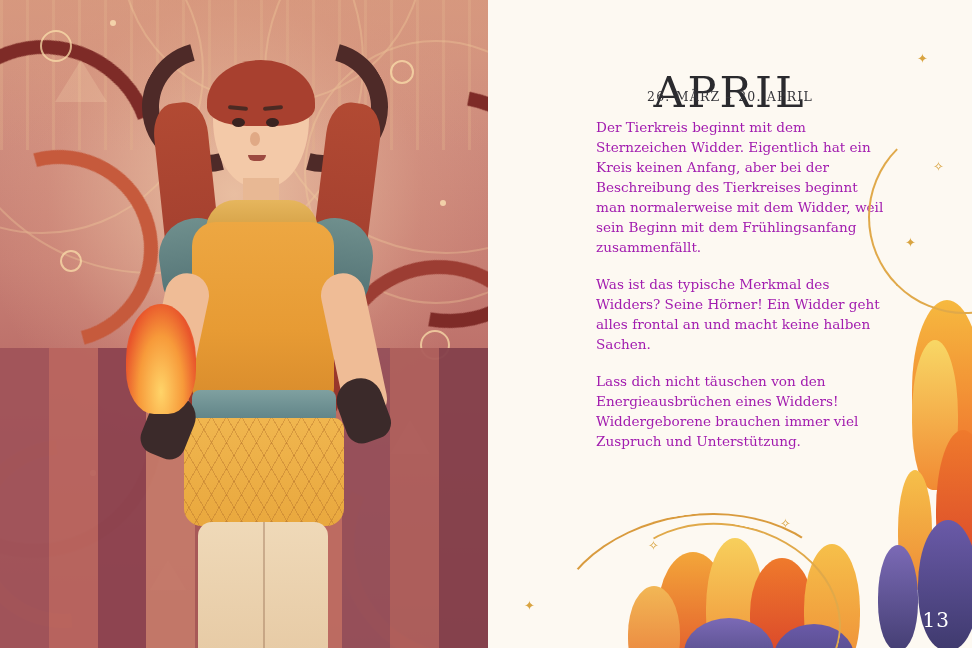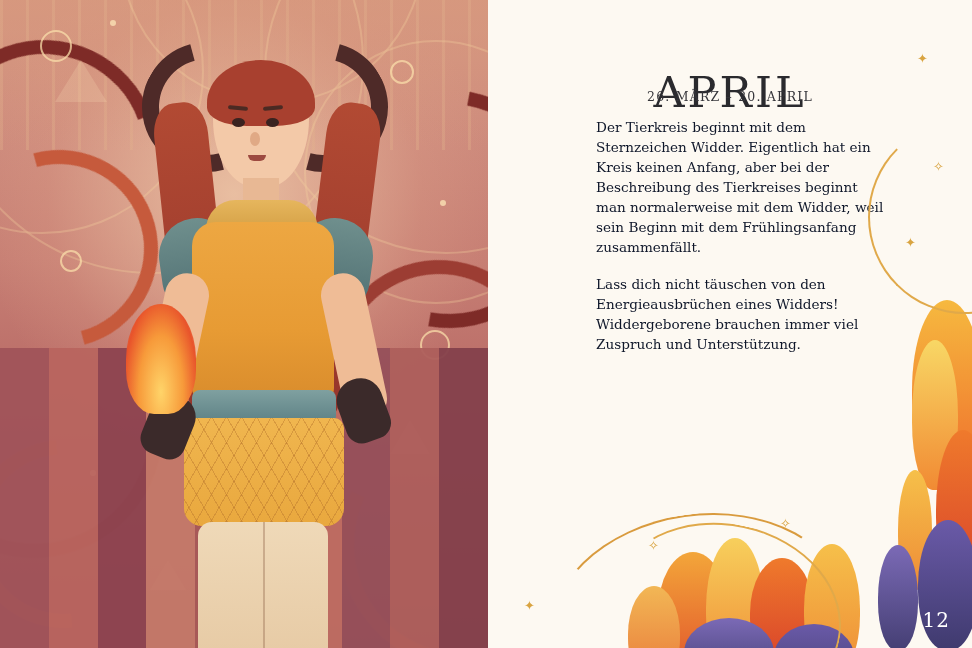--- a/index.html
+++ b/index.html
@@ -222,21 +222,21 @@
     color: #35353a;
   }
   .body-copy {
     position: absolute;
     left: 108px;
     top: 118px;
     width: 288px;
     font-family: "DejaVu Serif", serif;
     font-size: 13.6px;
     line-height: 1.47;
-    color: #0f172a;
+    color: #a21caf;
   }
   .body-copy p { margin: 0 0 17px 0; }
   .page-number {
     position: absolute;
     right: 22px;
     bottom: 16px;
     font-family: "DejaVu Serif", serif;
     font-size: 20px;
     color: #ffffff;
     letter-spacing: 1px;
@@ -354,20 +354,21 @@
 
   <div class="gutter"></div>
 
   <div class="page-right">
 
     <h1 class="title">APRIL</h1>
     <div class="dates">26. MÄRZ – 20. APRIL</div>
 
     <div class="body-copy">
       <p>Der Tierkreis beginnt mit dem Sternzeichen Widder. Eigentlich hat ein Kreis keinen Anfang, aber bei der Beschreibung des Tierkreises beginnt man normalerweise mit dem Widder, weil sein Beginn mit dem Frühlingsanfang zusammenfällt.</p>
+      <p>Was ist das typische Merkmal des Widders? Seine Hörner! Ein Widder geht alles frontal an und macht keine halben Sachen.</p>
       <p>Lass dich nicht täuschen von den Energieausbrüchen eines Widders! Widdergeborene brauchen immer viel Zuspruch und Unterstützung.</p>
     </div>
 
     <div>
       <div class="flame-deco" style="right:-10px; top:300px; width:70px; height:180px; background:linear-gradient(180deg,#f6b93f,#ef6d2c);"></div>
       <div class="flame-deco" style="right:14px; top:340px; width:46px; height:150px; background:linear-gradient(180deg,#f8d765,#f18a33);"></div>
       <div class="flame-deco" style="right:-18px; top:430px; width:54px; height:160px; background:linear-gradient(180deg,#ef7a2c,#d8412a);"></div>
       <div class="flame-deco" style="right:40px; top:470px; width:34px; height:120px; background:linear-gradient(180deg,#f6c04a,#ee8b36);"></div>
 
       <div class="flame-deco" style="right:-6px; top:520px; width:60px; height:130px; background:linear-gradient(180deg,#6a5aa8,#3f3a6e);"></div>
@@ -389,16 +390,16 @@
     <div class="corner-arc" style="right:-34px; bottom:-34px; width:110px; height:110px;"></div>
     <div class="corner-arc" style="right:-48px; bottom:-48px; width:150px; height:150px;"></div>
 
     <div class="spark" style="right:44px; top:52px;">✦</div>
     <div class="spark" style="right:28px; top:160px;">✧</div>
     <div class="spark" style="right:56px; top:236px;">✦</div>
     <div class="spark" style="left:292px; bottom:118px;">✧</div>
     <div class="spark" style="left:36px; bottom:36px;">✦</div>
     <div class="spark" style="left:160px; bottom:96px;">✧</div>
 
-    <div class="page-number">12</div>
+    <div class="page-number">13</div>
   </div>
 
 </div>
 
 </body></html>

